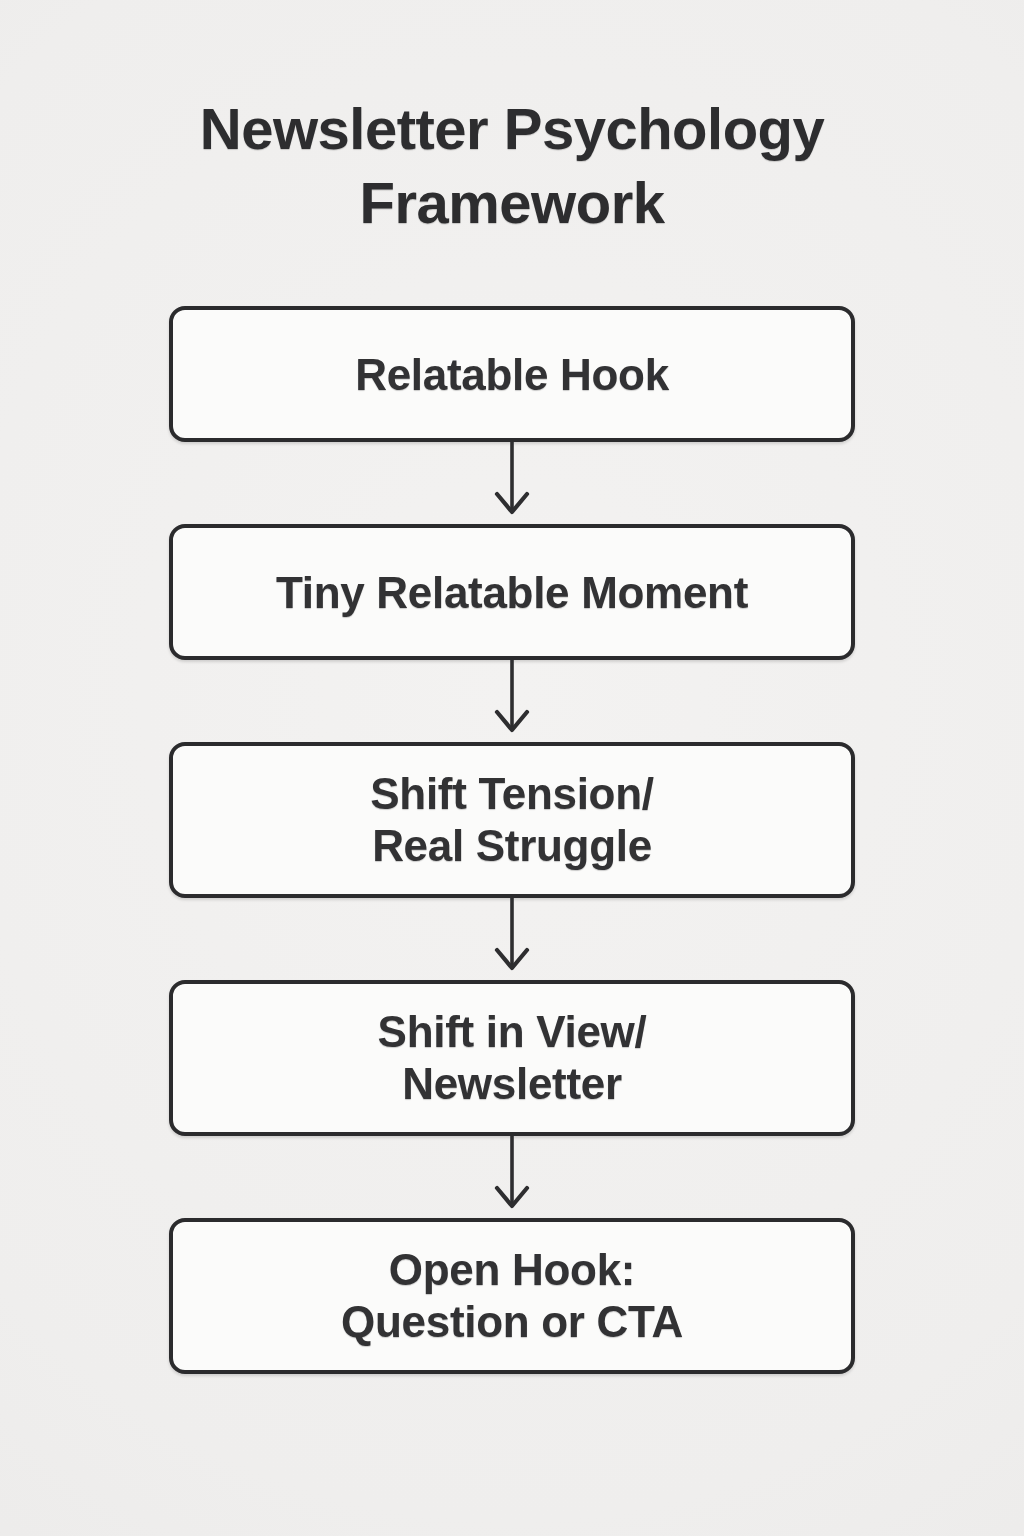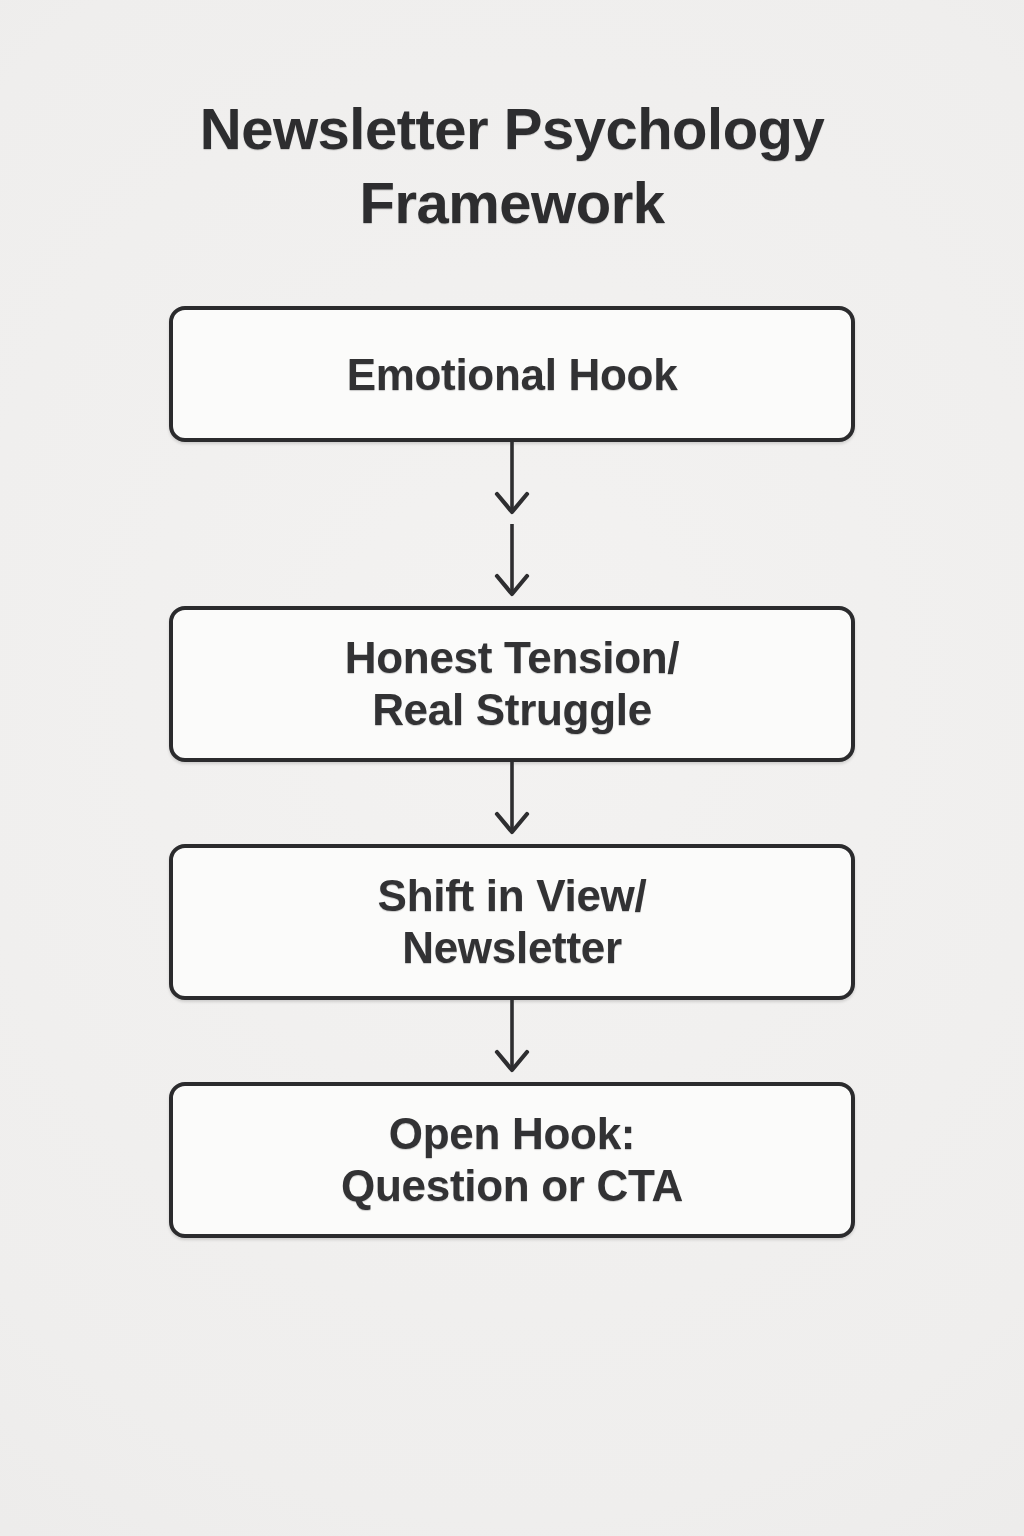--- a/index.html
+++ b/index.html
@@ -79,40 +79,43 @@
 </head>
 <body>
 
 <div class="page">
 
   <h1 class="title">Newsletter Psychology Framework</h1>
 
   <div class="flow">
 
     <div class="node">
-      <span class="node-label">Emotional Hook</span>
+      <span class="node-label">Relatable Hook</span>
     </div>
 
     <div class="arrow">
       <svg width="44" height="82" viewBox="0 0 44 82">
         <line x1="22" y1="0" x2="22" y2="70" stroke="#2e2e30" stroke-width="3.6"></line>
         <polyline points="7,52 22,70 37,52" fill="none" stroke="#2e2e30" stroke-width="4.2" stroke-linecap="round" stroke-linejoin="round"></polyline>
       </svg>
     </div>
 
+    <div class="node">
+      <span class="node-label">Tiny Relatable Moment</span>
+    </div>
 
     <div class="arrow">
       <svg width="44" height="82" viewBox="0 0 44 82">
         <line x1="22" y1="0" x2="22" y2="70" stroke="#2e2e30" stroke-width="3.6"></line>
         <polyline points="7,52 22,70 37,52" fill="none" stroke="#2e2e30" stroke-width="4.2" stroke-linecap="round" stroke-linejoin="round"></polyline>
       </svg>
     </div>
 
     <div class="node">
-      <span class="node-label">Honest Tension/
+      <span class="node-label">Shift Tension/
 Real Struggle</span>
     </div>
 
     <div class="arrow">
       <svg width="44" height="82" viewBox="0 0 44 82">
         <line x1="22" y1="0" x2="22" y2="70" stroke="#2e2e30" stroke-width="3.6"></line>
         <polyline points="7,52 22,70 37,52" fill="none" stroke="#2e2e30" stroke-width="4.2" stroke-linecap="round" stroke-linejoin="round"></polyline>
       </svg>
     </div>
 

